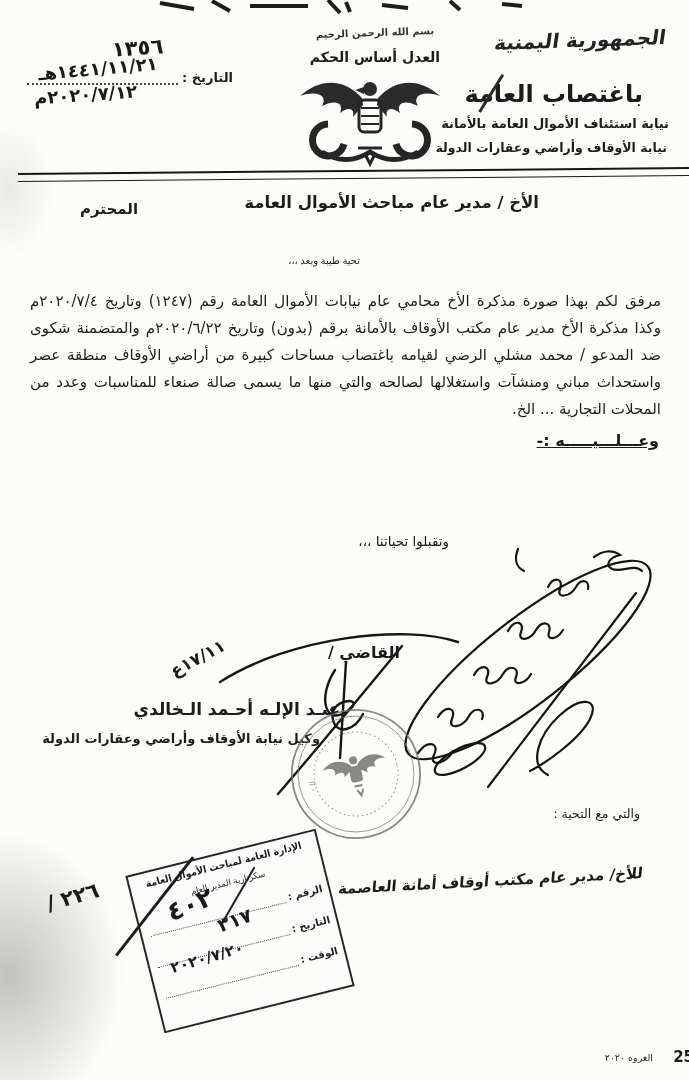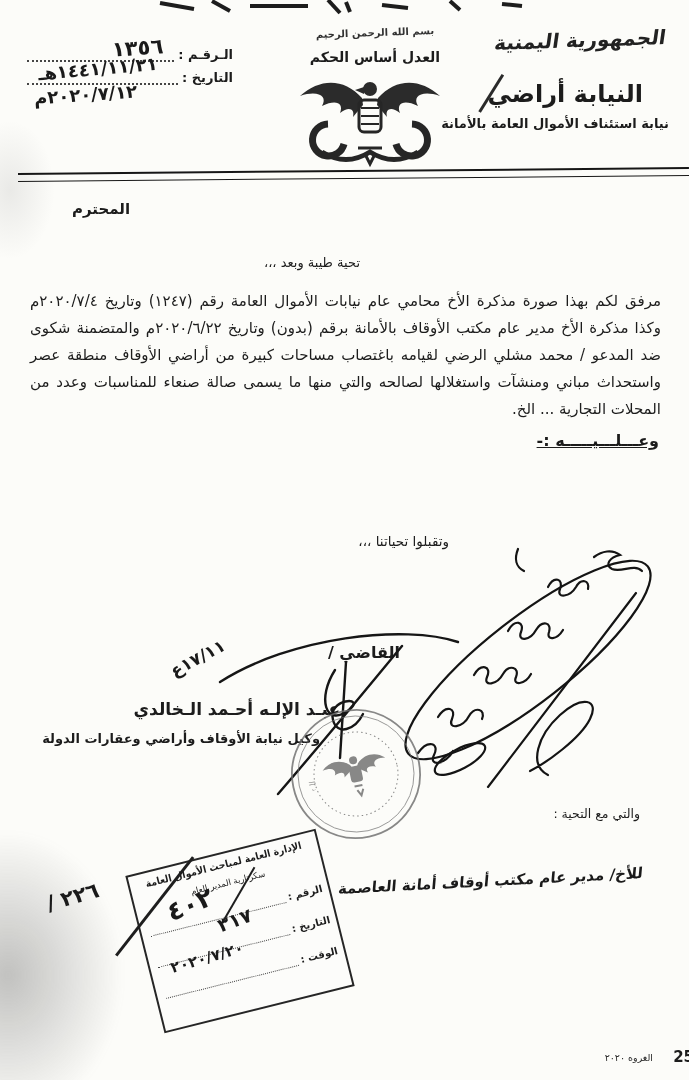--- a/index.html
+++ b/index.html
@@ -22,22 +22,22 @@
   .emblem{top:72px;left:292px;}
   
   .ref-row{right:456px;width:208px;display:flex;align-items:flex-end;}
   .ref-label{font-size:13px;font-weight:bold;white-space:nowrap;}
   .dots{flex:1;border-bottom:2px dotted #454545;height:14px;margin-left:2px;margin-right:4px;}
   .hand{font-weight:bold;color:#1a1a1a;}
   .divider{top:170px;left:18px;width:671px;height:6px;
     border-top:2.5px solid #161616;border-bottom:1.5px solid #161616;transform:rotate(-.5deg);}
   
   .addressee{top:193px;right:150px;font-size:16.5px;font-weight:bold;}
-  .honorific{top:200px;left:72px;font-size:15px;font-weight:bold;}
-  .salutation{top:255px;right:329px;font-size:13px;}
+  .honorific{top:200px;left:80px;font-size:15px;font-weight:bold;}
+  .salutation{top:255px;right:329px;font-size:10px;font-family:Liberation Serif, serif;}
   .body-p{top:288px;right:28px;left:30px;font-size:15px;line-height:27px;text-align:justify;}
   .sec-head{top:431px;right:30px;font-size:16px;font-weight:bold;text-decoration:underline;}
   .directive{top:462px;right:28px;left:30px;font-size:15px;line-height:27px;text-align:justify;}
   .closing{top:533px;right:240px;font-size:13.5px;}
   
   .judge-label{top:643px;right:289px;font-size:16px;font-weight:bold;}
   .sig-date{top:648px;left:168px;font-size:17px;transform:rotate(-28deg);font-weight:bold;}
   .judge-name{top:699px;right:349px;font-size:17px;font-weight:bold;white-space:nowrap;}
   .judge-pos{top:731px;right:369px;font-size:13px;font-weight:bold;white-space:nowrap;}
   
@@ -86,23 +86,24 @@
         <path d="M100,6 h58"></path>
       <path d="M178,0 l12,13"></path>
         <path d="M196,2 l4,10"></path>
         <path d="M232,5 l26,3"></path>
       <path d="M300,1 l10,9"></path>
         <path d="M352,4 l20,2"></path>
     </g>
   </svg>
 
   <div class="abs republic">الجمهورية اليمنية</div>
-  <div class="abs prosecution">النيابة أراضي</div>
+  <div class="abs prosecution">باغتصاب العامة</div>
   <div class="abs flourish"></div>
   <div class="abs sub1">نيابة استئناف الأموال العامة بالأمانة</div>
+  <div class="abs sub2">نيابة الأوقاف وأراضي وعقارات الدولة</div>
 
   <div class="abs bismillah">بسم الله الرحمن الرحيم</div>
   <div class="abs motto">العدل أساس الحكم</div>
 
   <svg class="abs emblem" width="156" height="98" viewBox="0 0 156 98">
     <g stroke="#262626" fill="none">
 
       <path d="M70,26 C52,6 28,6 8,24 C26,18 36,24 30,34 C44,27 52,31 48,41 C57,34 63,37 61,45 L71,33 Z" fill="#2b2b2b" stroke="none"></path>
       <path d="M86,26 C104,6 128,6 148,24 C130,18 120,24 126,34 C112,27 104,31 108,41 C99,34 93,37 95,45 L85,33 Z" fill="#2b2b2b" stroke="none"></path>
 
@@ -114,34 +115,31 @@
       <path d="M30,80 Q54,95 78,80 Q102,95 126,80" stroke-width="5"></path>
 
       <rect x="67" y="28" width="22" height="32" rx="5" stroke-width="3"></rect>
       <path d="M69,36 h18 M69,44 h18 M69,52 h18" stroke-width="2"></path>
 
       <path d="M66,76 h24" stroke-width="3"></path>
       <path d="M73,82 l5,10 5,-10" stroke-width="3"></path>
     </g>
   </svg>
 
-  <div class="abs ref-row" style="top:46px">
-    <span class="ref-label">الـرقـم :</span>
-    <span class="dots"></span>
-  </div>
   <div class="abs ref-row" style="top:69px">
     <span class="ref-label">التاريخ :</span>
     <span class="dots"></span>
   </div>
   <div class="abs hand" style="top:36px;left:112px;font-size:21px;transform:rotate(-4deg)">١٣٥٦</div>
   <div class="abs hand" style="top:58px;left:38px;font-size:18px;transform:rotate(-5deg)">١٤٤١/١١/٢١هـ</div>
   <div class="abs hand" style="top:84px;left:34px;font-size:18px;transform:rotate(-4deg)">٢٠٢٠/٧/١٢م</div>
 
   <div class="abs divider"></div>
 
+  <div class="abs addressee">الأخ / مدير عام مباحث الأموال العامة</div>
   <div class="abs honorific">المحترم</div>
   <div class="abs salutation">تحية طيبة وبعد ،،،</div>
   <div class="abs body-p">مرفق لكم بهذا صورة مذكرة الأخ محامي عام نيابات الأموال العامة رقم (١٢٤٧) وتاريخ ٢٠٢٠/٧/٤م وكذا مذكرة الأخ مدير عام مكتب الأوقاف بالأمانة برقم (بدون) وتاريخ ٢٠٢٠/٦/٢٢م والمتضمنة شكوى ضد المدعو / محمد مشلي الرضي لقيامه باغتصاب مساحات كبيرة من أراضي الأوقاف منطقة عصر واستحداث مباني ومنشآت واستغلالها لصالحه والتي منها ما يسمى صالة صنعاء للمناسبات وعدد من المحلات التجارية ... الخ.</div>
   <div class="abs sec-head">وعـــلـــيـــــه :-</div>
   <div class="abs closing">وتقبلوا تحياتنا ،،،</div>
 
   <svg class="abs" style="left:398px;top:535px" width="275" height="258" viewBox="0 0 275 258">
     <g stroke="#141414" stroke-width="2.2" fill="none" stroke-linecap="round">
       <ellipse cx="130" cy="125" rx="152" ry="42" transform="rotate(-38 130 125)"></ellipse>
       <path d="M196,22 c8,-6 18,-8 26,-2 c-10,2 -16,10 -8,14 c10,4 22,-6 30,2"></path>

